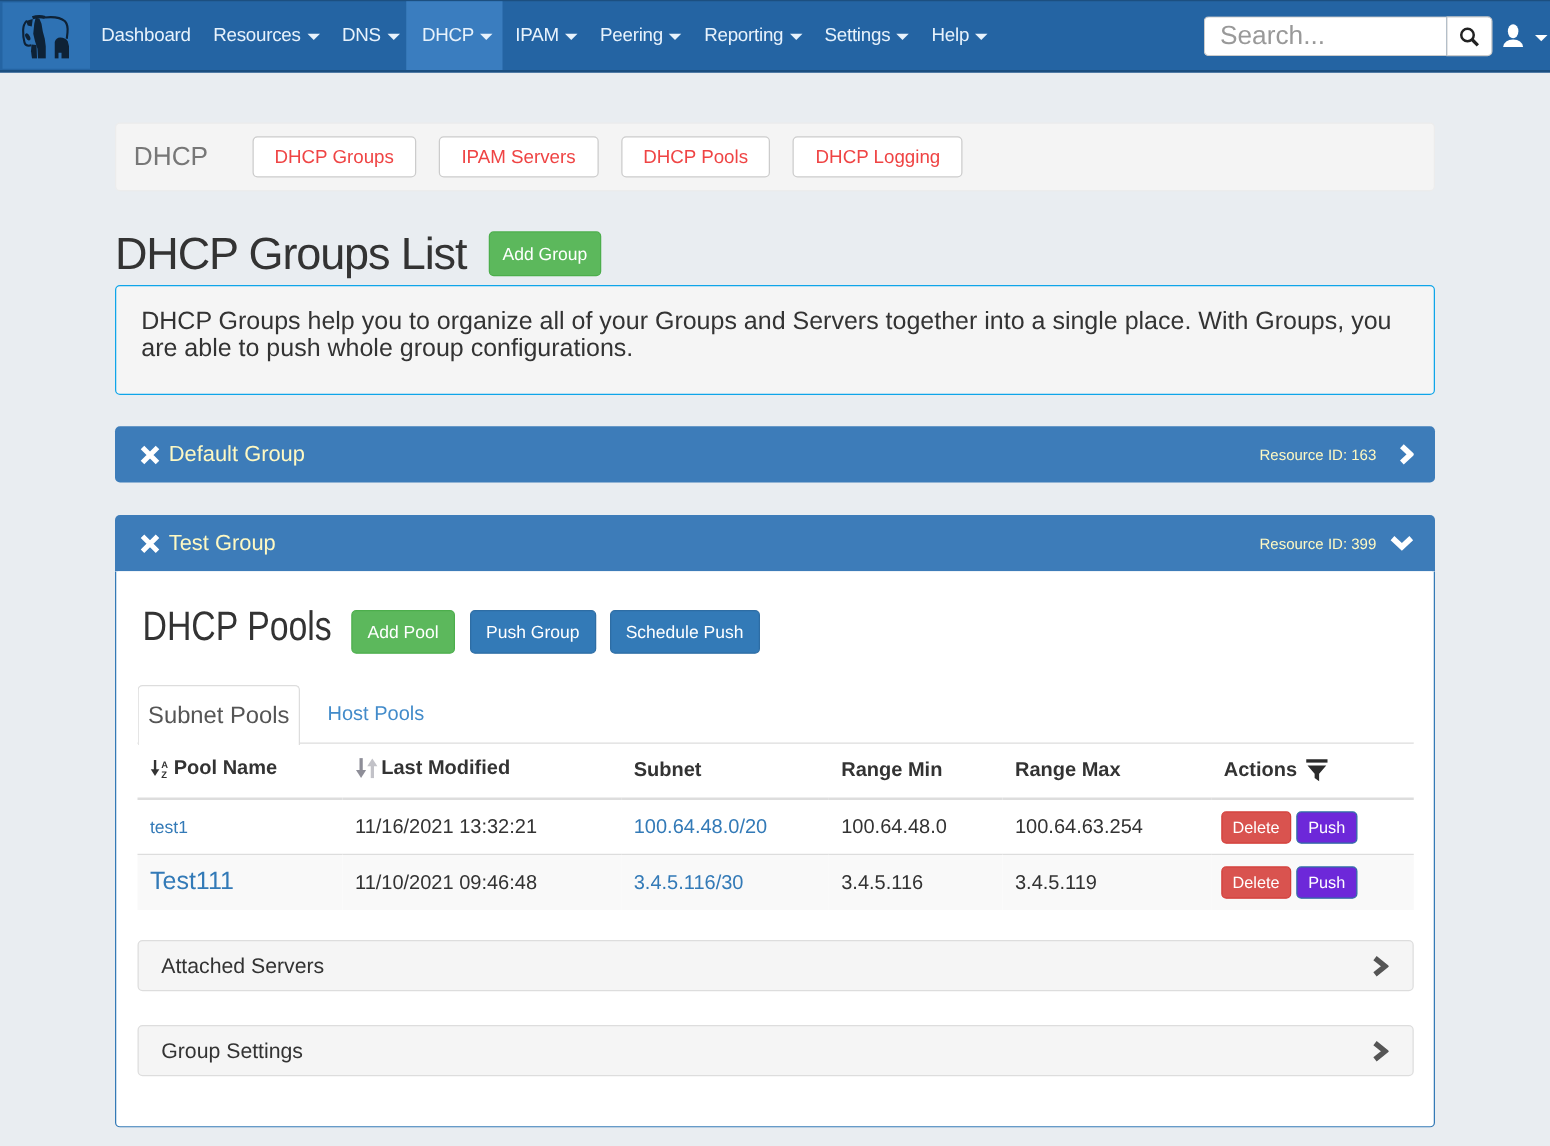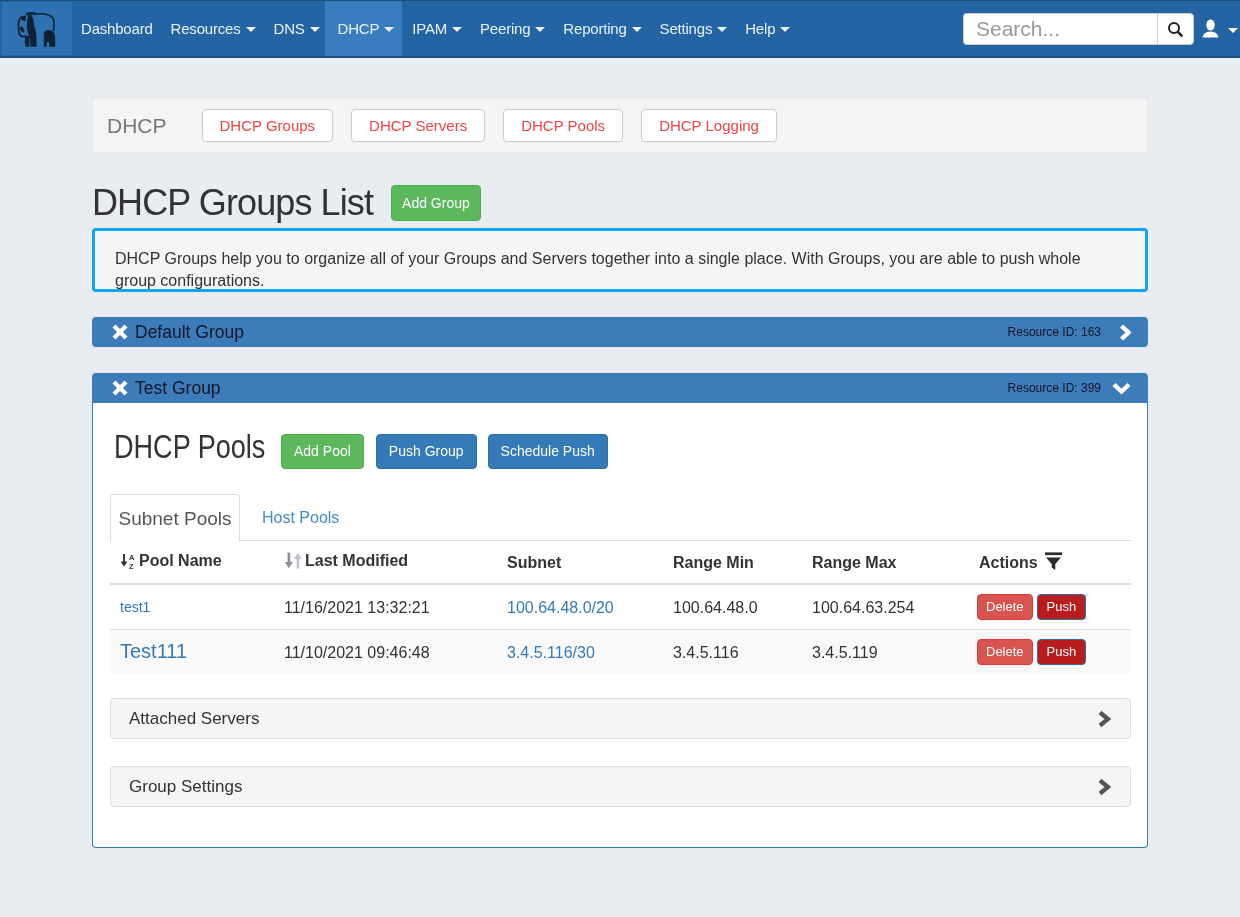--- a/index.html
+++ b/index.html
@@ -27,24 +27,24 @@
 .toolbar .lbl { color:#777; font-size:21px; margin-right:35px; }
 .btn-default { display:inline-block; background:#fff; border:1px solid #ccc; border-radius:4px; color:#ef4444; font-size:15px; text-align:center; padding:7px 17px; margin-right:18px; text-decoration:none; }
 
 
 .h1row { margin-top:30px; height:39px; display:flex; align-items:center; }
 .h1row h1 { font-size:36px; font-weight:400; color:#333; letter-spacing:-0.9px; line-height:38px; }
 .btn-green { display:inline-block; background:#5cb85c; border:1px solid #4cae4c; border-radius:4px; color:#fff; font-size:14px; line-height:18px; padding:8px 10px; text-decoration:none; }
 .h1row .btn-green { margin-left:18px; }
 
 
-.well { margin-top:6px; background:#f5f5f5; border:3px solid #0ea5e9; border-radius:4px; padding:17px 20px; font-size:16px; line-height:22px; color:#333; height:64px; }
-
-
-.gbar { margin-top:25px; height:30px; background:#3d7cb9; border-radius:4px; display:flex; align-items:center; padding:0 17px 0 20px; color:#0f172a;justify-content:center; }
+.well { margin-top:6px; background:#f5f5f5; border:1px solid #0ea5e9; border-radius:4px; padding:17px 20px; font-size:20px; line-height:22px; color:#333; height:88px; }
+
+
+.gbar { margin-top:25px; height:45px; background:#3d7cb9; border-radius:4px; display:flex; align-items:center; padding:0 17px 0 20px; color:#fef9c3;justify-content:center; }
 .gbar .xicon { margin-right:7px; }
 .gbar .title { font-size:17.5px; }
 .gbar .rid { margin-left:auto; font-size:12px; margin-right:15px; }
 .gbar2 { margin-top:26px; border-radius:4px 4px 0 0; }
 
 
 .gpanel { background:#fff; border:1px solid #347ab6; border-top:none; border-radius:0 0 4px 4px; height:445px; padding:30px 16px 0 17px; position:relative; }
 .gpanel h2 { font-size:33px; font-weight:400; color:#333; display:inline-block; margin-left:4px; width:148px; white-space:nowrap; transform:scaleX(0.82); transform-origin:0 50%; position:relative; top:-4px; }
 .poolrow { height:36px; display:flex; align-items:center; }
 .btn-green2 { display:inline-block; background:#5cb85c; border:1px solid #4cae4c; border-radius:4px; color:#fff; font-size:14px; line-height:17px; padding:8px 12px; text-decoration:none; }
@@ -56,21 +56,21 @@
 .tab-link { position:absolute; left:152px; top:0; height:47px; display:flex; align-items:center; font-size:16px; color:#428bca; }
 
 
 table.pools { width:100%; border-collapse:collapse; table-layout:fixed; }
 table.pools th { text-align:left; font-size:16px; font-weight:bold; color:#333; line-height:17px; padding:11px 8px 11px 10px; border-bottom:2px solid #ddd; }
 table.pools td { font-size:16px; color:#333; line-height:17px; padding:13px 8px 13px 10px; border-top:1px solid #ddd; vertical-align:middle; }
 table.pools td.act { padding:8px; }
 table.pools tr.odd td { background:#f9f9f9; }
 a.lnk { color:#337ab7; text-decoration:none; }
 .btn-del { display:inline-block; background:#d9534f; border:1px solid #d43f3a; border-radius:4px; color:#fff; font-size:13px; line-height:16px; padding:4px 8px; text-decoration:none; }
-.btn-push { display:inline-block; background:#b91c1c; border:1px solid #2e6da4; border-radius:4px; color:#fff; font-size:13px; line-height:16px; padding:4px 9px; text-decoration:none; margin-left:4px; }
+.btn-push { display:inline-block; background:#6d28d9; border:1px solid #2e6da4; border-radius:4px; color:#fff; font-size:13px; line-height:16px; padding:4px 9px; text-decoration:none; margin-left:4px; }
 
 
 .cpanel { margin-top:24px; height:41px; background:#f5f5f5; border:1px solid #ddd; border-radius:4px; display:flex; align-items:center; padding:0 19px 0 18px; font-size:17px; color:#333; }
 .cpanel .chev { margin-left:auto; }
 </style>
 </head>
 <body>
 
 <div class="navbar">
   <div class="brand">
@@ -115,21 +115,21 @@
         <path d="M0.5 18.5 Q1.5 12.5 8.5 12.5 Q15.5 12.5 16.5 18.5 Z" fill="#fff"></path>
       </svg>
     <span class="caret-user"></span>
   </div>
 </div>
 
 <div class="container">
   <div class="toolbar">
     <span class="lbl">DHCP</span>
     <a class="btn-default" href="#">DHCP Groups</a>
-    <a class="btn-default" href="#">DHCP Servers</a>
+    <a class="btn-default" href="#">IPAM Servers</a>
     <a class="btn-default" href="#">DHCP Pools</a>
     <a class="btn-default" href="#">DHCP Logging</a>
   </div>
 
   <div class="h1row">
     <h1>DHCP Groups List</h1>
     <a class="btn-green" href="#">Add Group</a>
   </div>
 
   <div class="well">DHCP Groups help you to organize all of your Groups and Servers together into a single place. With Groups, you are able to push whole group configurations.</div>

